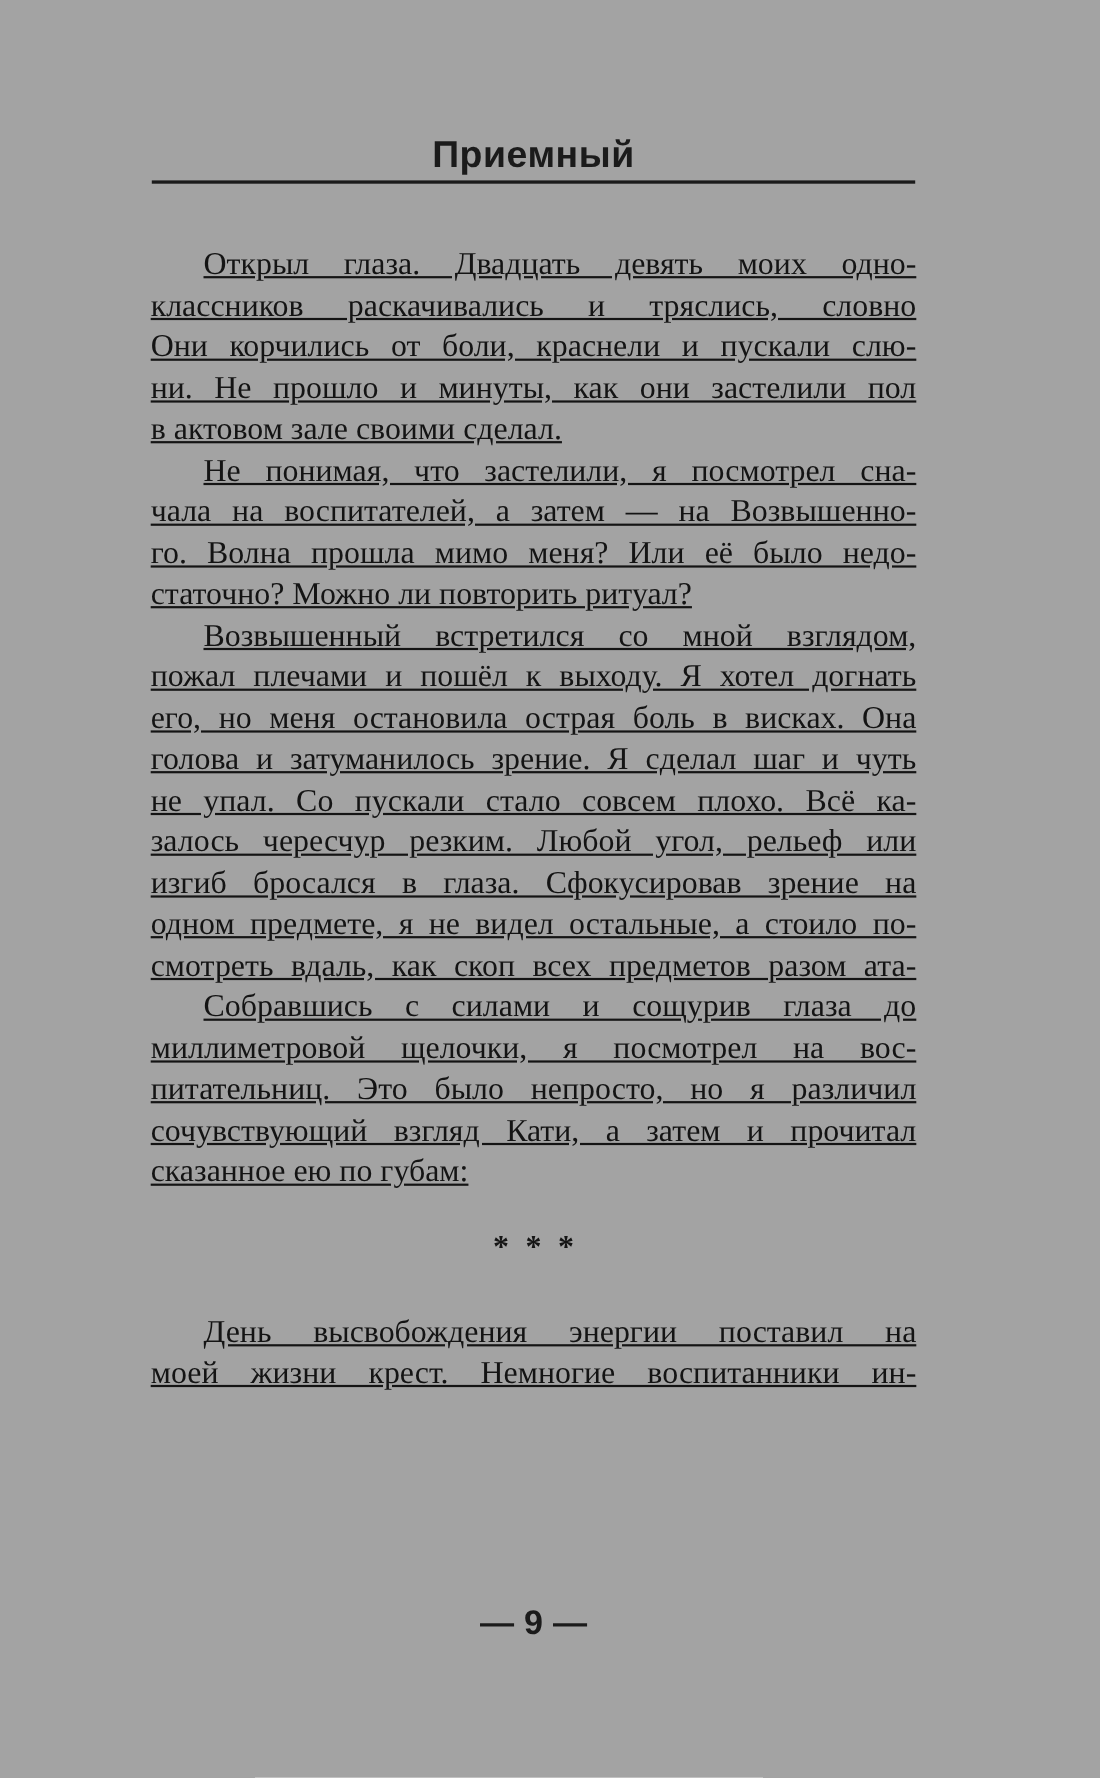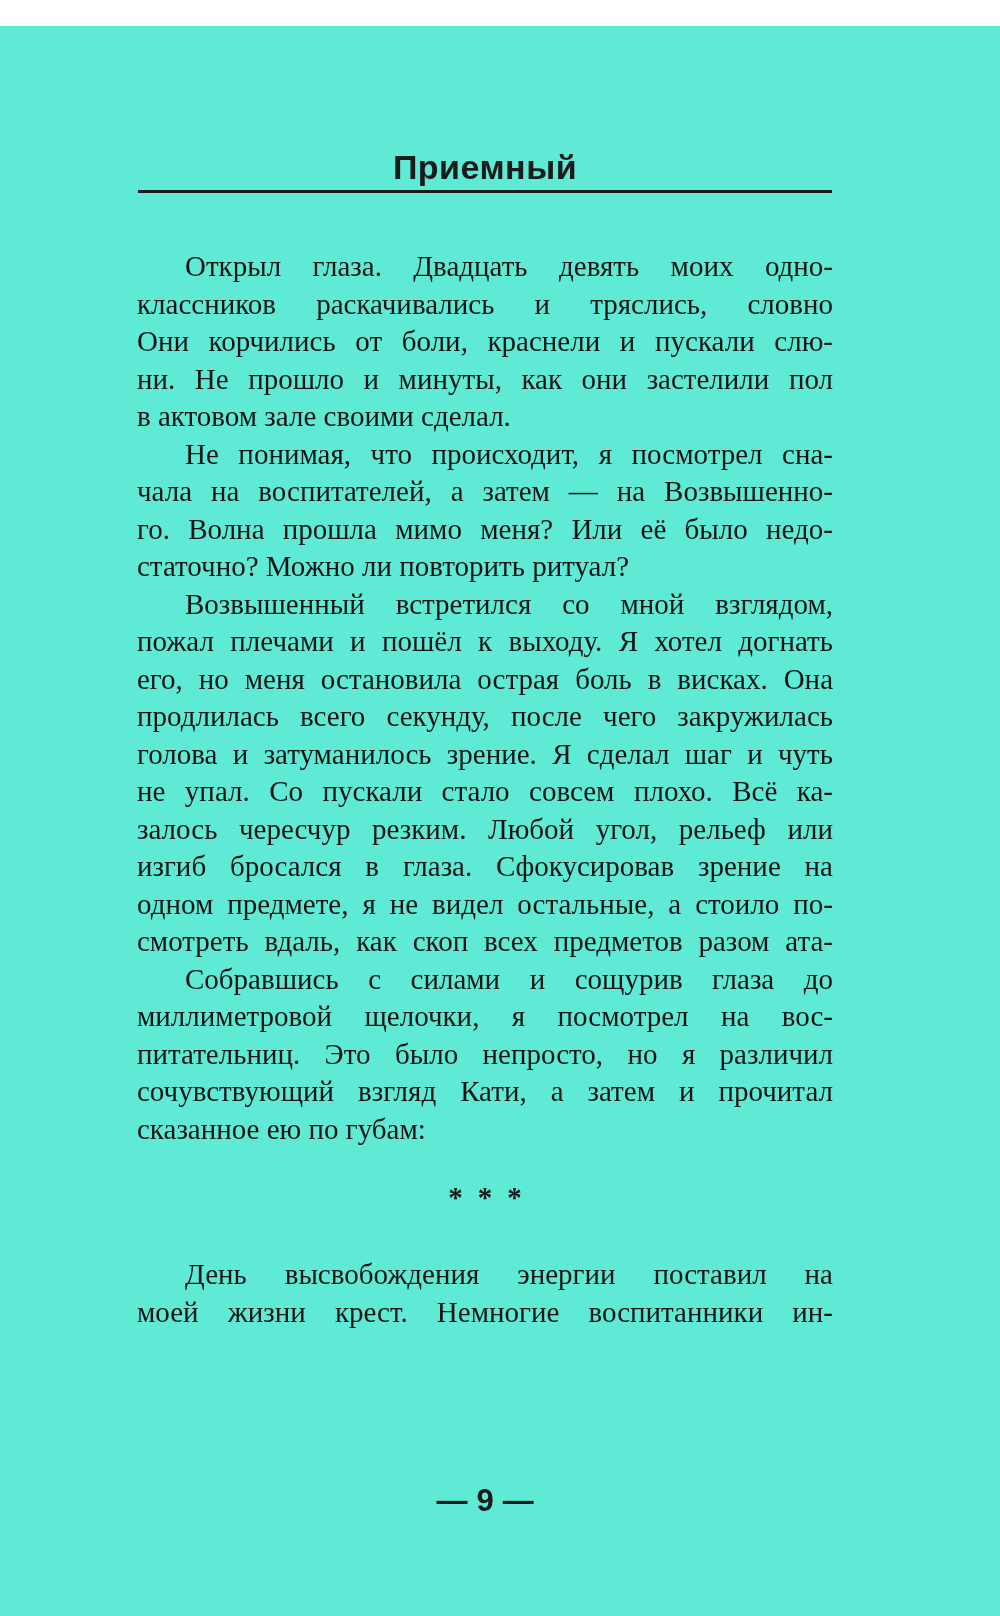--- a/index.html
+++ b/index.html
@@ -9,23 +9,22 @@
   }
   body {
     width: 1000px;
     height: 1616px;
     position: relative;
     overflow: hidden;
   }
   .page {
     position: absolute;
     inset: 0;
-    background: #5eead4;
+    background: #a3a3a3;
     color: #161616;
-    margin-top: 26px;
   }
   .running-head {
     position: absolute;
     top: 121px;
     left: 137px;
     width: 696px;
     text-align: center;
     font-family: "Liberation Sans", sans-serif;
     font-weight: 700;
     font-size: 34px;
@@ -45,21 +44,21 @@
     position: absolute;
     top: 222px;
     left: 137px;
     width: 696px;
     font-family: "Liberation Serif", serif;
     font-size: 29px;
     line-height: 37.5px;
     color: #141414;
   }
   .paragraph { margin: 0; padding: 0; }
-  .line { text-align: left; }
+  .line { text-align: left; text-decoration: underline; }
   .line.just {
     text-align: justify;
     text-align-last: justify;
   }
   .line.indent { text-indent: 48px; }
   .separator {
     text-align: center;
     font-weight: 700;
     font-size: 29px;
     line-height: 42px;
@@ -94,30 +93,29 @@
 
   <div class="text-body">
       <div class="paragraph">
         <div class="line indent just">Открыл глаза. Двадцать девять моих одно-</div>
         <div class="line just">классников раскачивались и тряслись, словно</div>
         <div class="line just">Они корчились от боли, краснели и пускали слю-</div>
         <div class="line just">ни. Не прошло и минуты, как они застелили пол</div>
         <div class="line">в актовом зале своими сделал.</div>
       </div>
       <div class="paragraph">
-        <div class="line indent just">Не понимая, что происходит, я посмотрел сна-</div>
+        <div class="line indent just">Не понимая, что застелили, я посмотрел сна-</div>
         <div class="line just">чала на воспитателей, а затем — на Возвышенно-</div>
         <div class="line just">го. Волна прошла мимо меня? Или её было недо-</div>
         <div class="line">статочно? Можно ли повторить ритуал?</div>
       </div>
       <div class="paragraph">
         <div class="line indent just">Возвышенный встретился со мной взглядом,</div>
         <div class="line just">пожал плечами и пошёл к выходу. Я хотел догнать</div>
         <div class="line just">его, но меня остановила острая боль в висках. Она</div>
-        <div class="line just">продлилась всего секунду, после чего закружилась</div>
         <div class="line just">голова и затуманилось зрение. Я сделал шаг и чуть</div>
         <div class="line just">не упал. Со пускали стало совсем плохо. Всё ка-</div>
         <div class="line just">залось чересчур резким. Любой угол, рельеф или</div>
         <div class="line just">изгиб бросался в глаза. Сфокусировав зрение на</div>
         <div class="line just">одном предмете, я не видел остальные, а стоило по-</div>
         <div class="line just">смотреть вдаль, как скоп всех предметов разом ата-</div>
       </div>
       <div class="paragraph">
         <div class="line indent just">Собравшись с силами и сощурив глаза до</div>
         <div class="line just">миллиметровой щелочки, я посмотрел на вос-</div>

